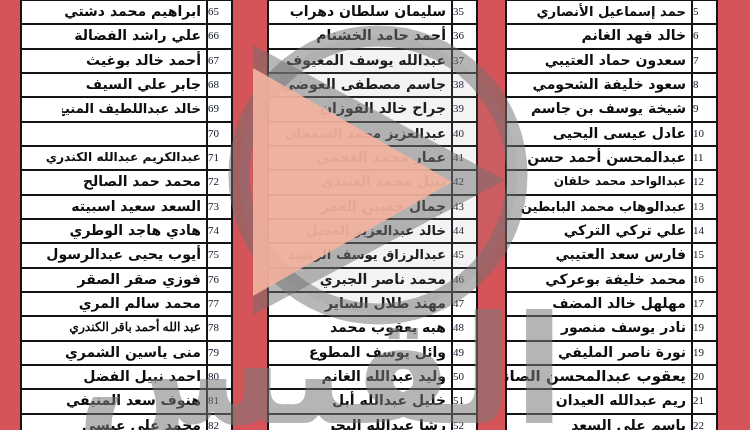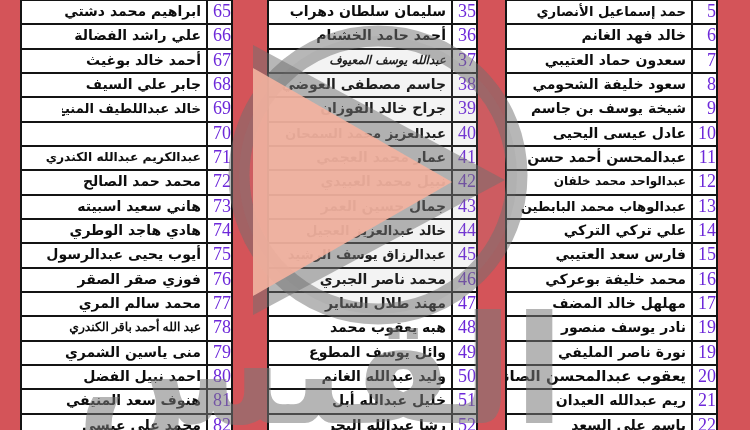--- a/index.html
+++ b/index.html
@@ -32,24 +32,24 @@
     line-height:21.8px;
     color:#0d0d0d;
     white-space:nowrap;
     overflow:hidden;
   }
   .num-cell{
     width:25px;
     box-sizing:border-box;
     border-left:2px solid #141414;
     font-family:"Liberation Serif","DejaVu Serif",serif;
-    font-size:18px;
+    font-size:11px;
     line-height:21.8px;
-    text-align:right;
-    color:#6d28d9;
+    text-align:left;
+    color:#0f172a;
     background:#ffffff;
   }
   .watermark-layer{
     position:absolute;inset:0;
     z-index:5;
     pointer-events:none;
   }
   .wm-svg{
     position:absolute;left:0;top:0;
     mix-blend-mode:multiply;
@@ -101,21 +101,21 @@
       </div>
       <div class="row">
         <div class="name-cell" style="font-size: 12.3px; margin-left: 12px;">عبدالكريم عبدالله الكندري</div>
         <div class="num-cell">71</div>
       </div>
       <div class="row">
         <div class="name-cell">محمد حمد الصالح</div>
         <div class="num-cell">72</div>
       </div>
       <div class="row">
-        <div class="name-cell">هاني سعيد اسبيته</div>
+        <div class="name-cell">السعد سعيد اسبيته</div>
         <div class="num-cell">73</div>
       </div>
       <div class="row">
         <div class="name-cell">هادي هاجد الوطري</div>
         <div class="num-cell">74</div>
       </div>
       <div class="row">
         <div class="name-cell">أيوب يحيى عبدالرسول</div>
         <div class="num-cell">75</div>
       </div>
@@ -152,21 +152,21 @@
   <div class="column col-middle">
       <div class="row">
         <div class="name-cell">سليمان سلطان دهراب</div>
         <div class="num-cell">35</div>
       </div>
       <div class="row">
         <div class="name-cell">أحمد حامد الخشنام</div>
         <div class="num-cell">36</div>
       </div>
       <div class="row">
-        <div class="name-cell" style="font-size: 12px; font-style: italic;">عبدالله يوسف المعيوف</div>
+        <div class="name-cell" style="font-size: 14px;">عبدالله يوسف المعيوف</div>
         <div class="num-cell">37</div>
       </div>
       <div class="row">
         <div class="name-cell">جاسم مصطفى العوضي</div>
         <div class="num-cell">38</div>
       </div>
       <div class="row">
         <div class="name-cell">جراح خالد الفوزان</div>
         <div class="num-cell">39</div>
       </div>

